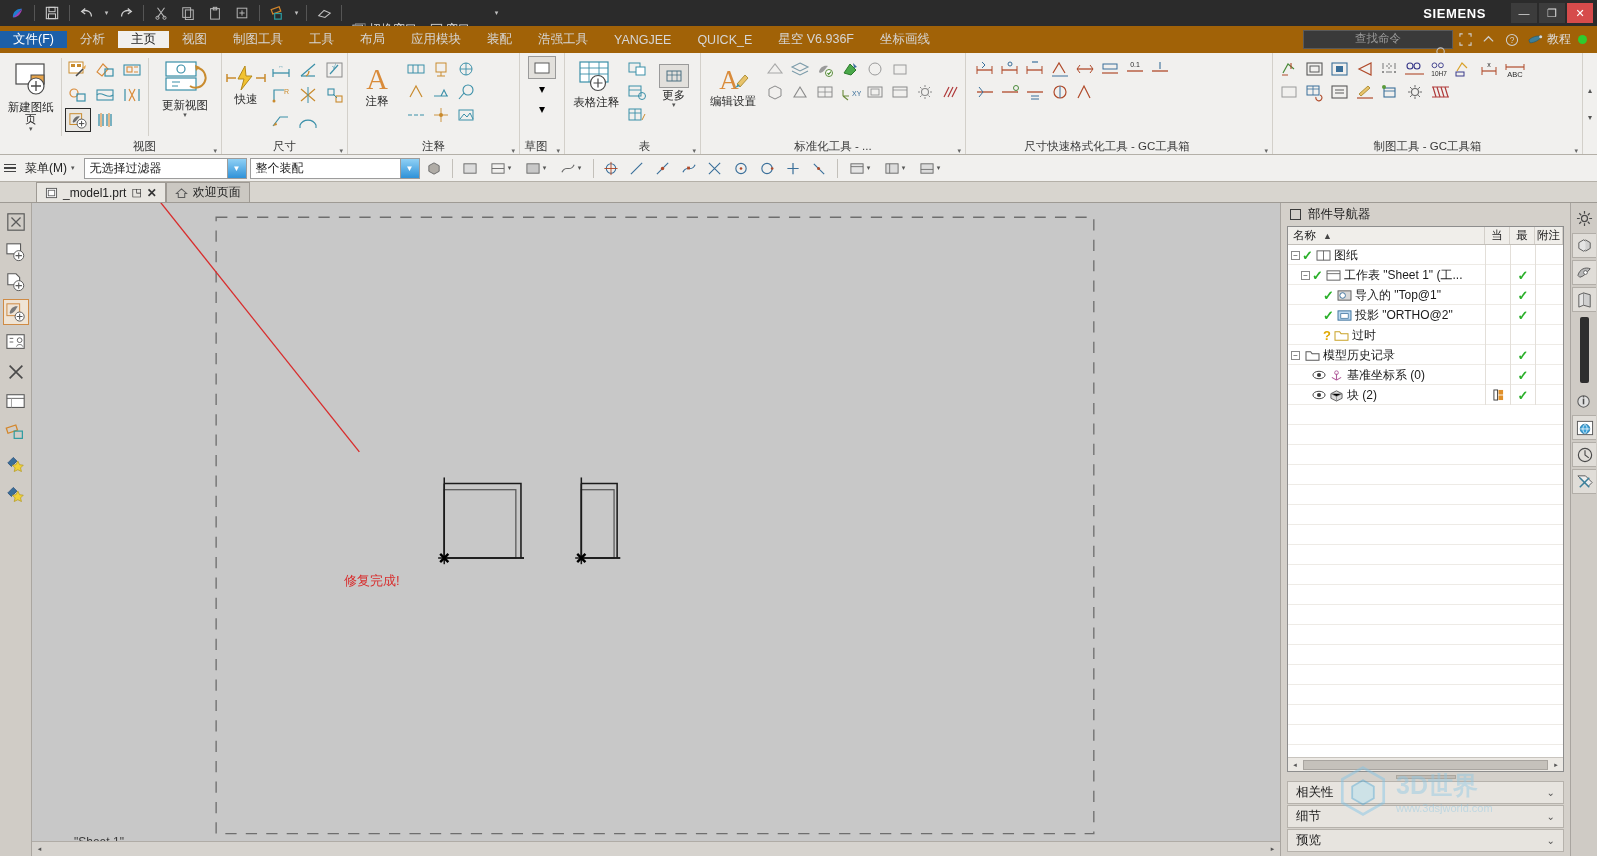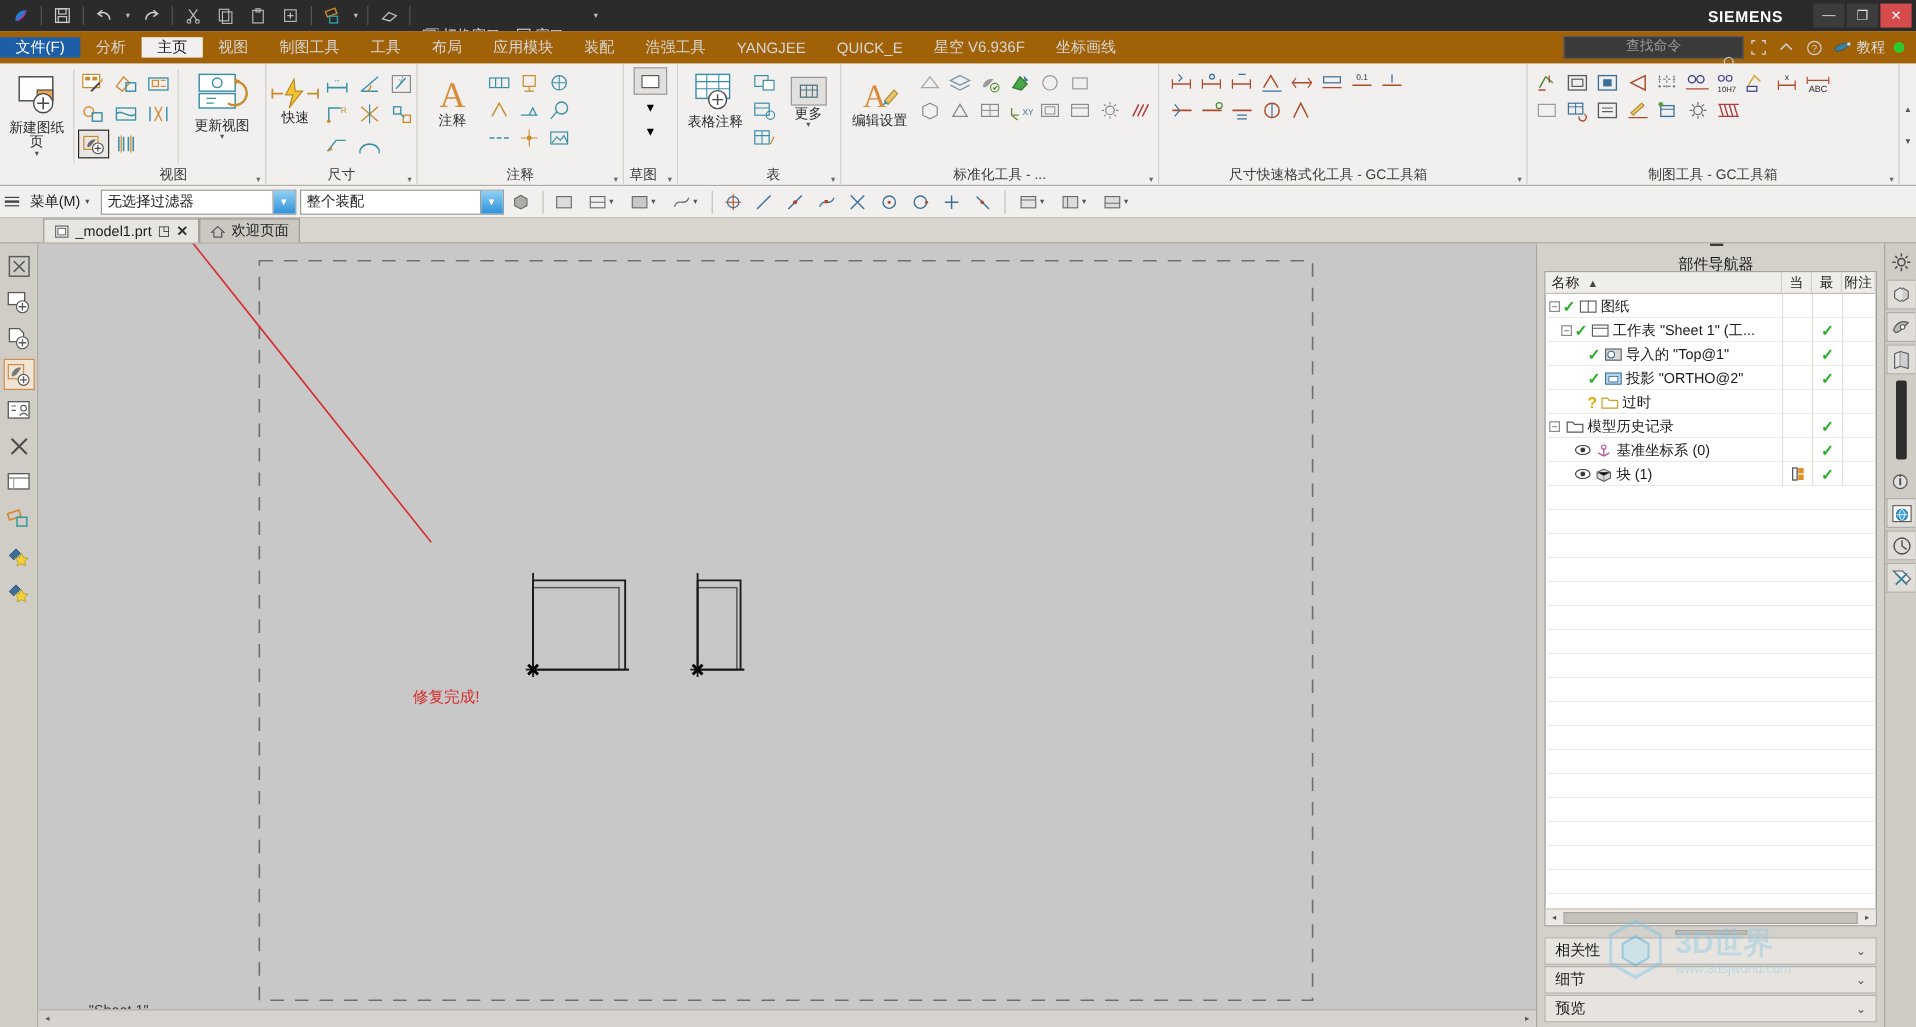--- a/index.html
+++ b/index.html
@@ -134,21 +134,21 @@
   }
   .red-note { position:absolute; color:#d82c2c; font-size:13px; white-space:nowrap; }
 
   
   .rightpanel {
     width:290px; background:#d4d0ca; border-left:1px solid #a9a5a0;
     display:flex; flex-direction:column; flex:none;
   }
   .rp-header {
     height:22px; display:flex; align-items:center; gap:7px; padding-left:9px; font-size:12.5px;
-    color:#1a1a1a; background:#d4d0ca;flex-direction:column;
+    color:#1a1a1a; background:#d4d0ca;
   }
   .rp-header .pin { width:11px; height:11px; border:1.5px solid #3a3a3a; }
   .tree-wrap { flex:1; margin:1px 6px 0 6px; background:#fff; border:1px solid #8d8d8d; display:flex; flex-direction:column; min-height:0;}
   .tree-head { height:18px; display:flex; background:#f0eeea; border-bottom:1px solid #c2beb8; flex:none;}
   .th {
     font-size:11.5px; color:#222; display:flex; align-items:center; padding-left:5px;
     border-right:1px solid #d3cfc9; position:relative; overflow:hidden; white-space:nowrap;
   }
   .th.name { flex:1; }
   .th.c { width:25px; justify-content:center; padding-left:0;}
@@ -1402,21 +1402,21 @@
           <div class="trow">
             <div class="cellname" style="padding-left:24px;">
               <svg width="14" height="12" viewBox="0 0 15 12">
                   <ellipse cx="7.5" cy="6" rx="6.5" ry="4" fill="#fff" stroke="#3a3a3a" stroke-width="1"></ellipse>
                   <circle cx="7.5" cy="6" r="2.2" fill="#3a3a3a"></circle>
                 </svg>
               <svg width="15" height="13" viewBox="0 0 16 14" style="margin:0 3px;">
                   <path d="M2 5 L8 2 L14 5 L14 10 L8 13 L2 10 z" fill="#dcdcdc" stroke="#5a5a5a" stroke-width="1"></path>
                   <path d="M2 5 L8 8 L14 5 M8 8 v5" stroke="#8a8a8a" stroke-width="0.8"></path>
                 </svg>
-              <span>块 (1)</span>
+              <span>块 (2)</span>
             </div>
             <div class="grid-c" style="right:53px;">
               <svg width="11" height="12" viewBox="0 0 12 13">
                   <rect x="1" y="1" width="4" height="11" fill="none" stroke="#3a3a3a" stroke-width="1"></rect>
                   <rect x="6" y="1" width="5" height="5" fill="#e0902a"></rect>
                   <rect x="6" y="7" width="5" height="5" fill="#e0902a"></rect>
                 </svg>
             </div>
             <div class="grid-c check" style="right:28px;">✓</div>
             <div class="grid-c" style="right:0;width:28px;"></div>

